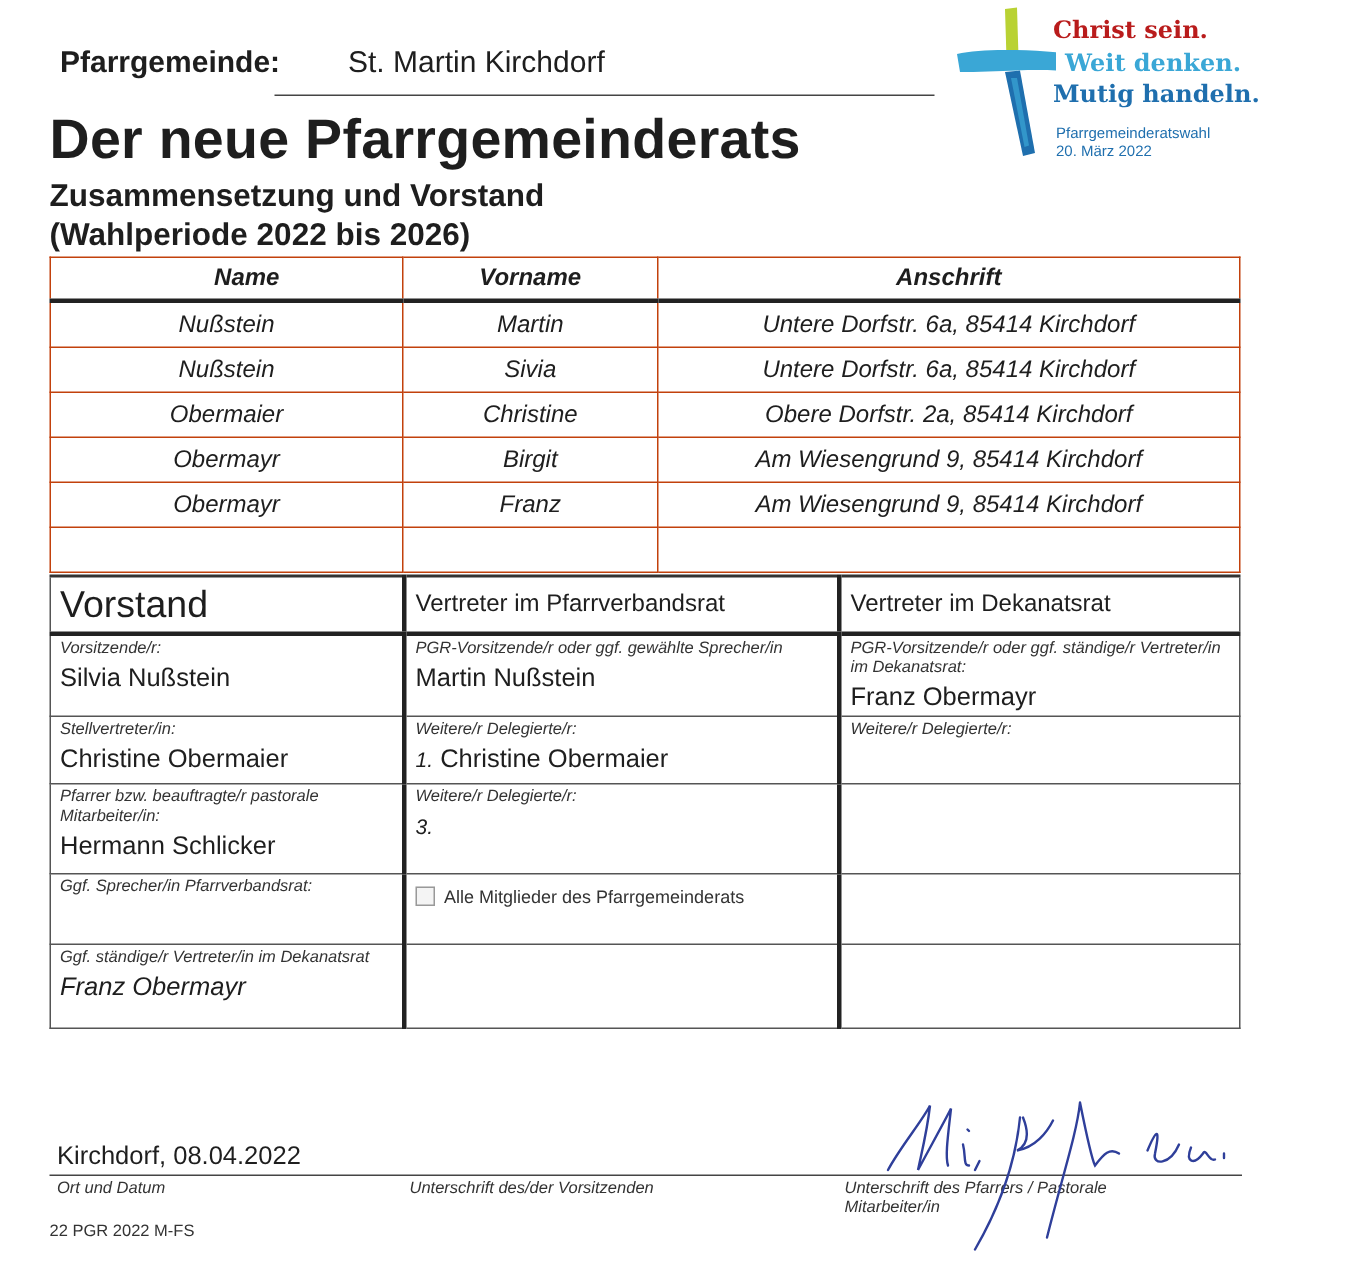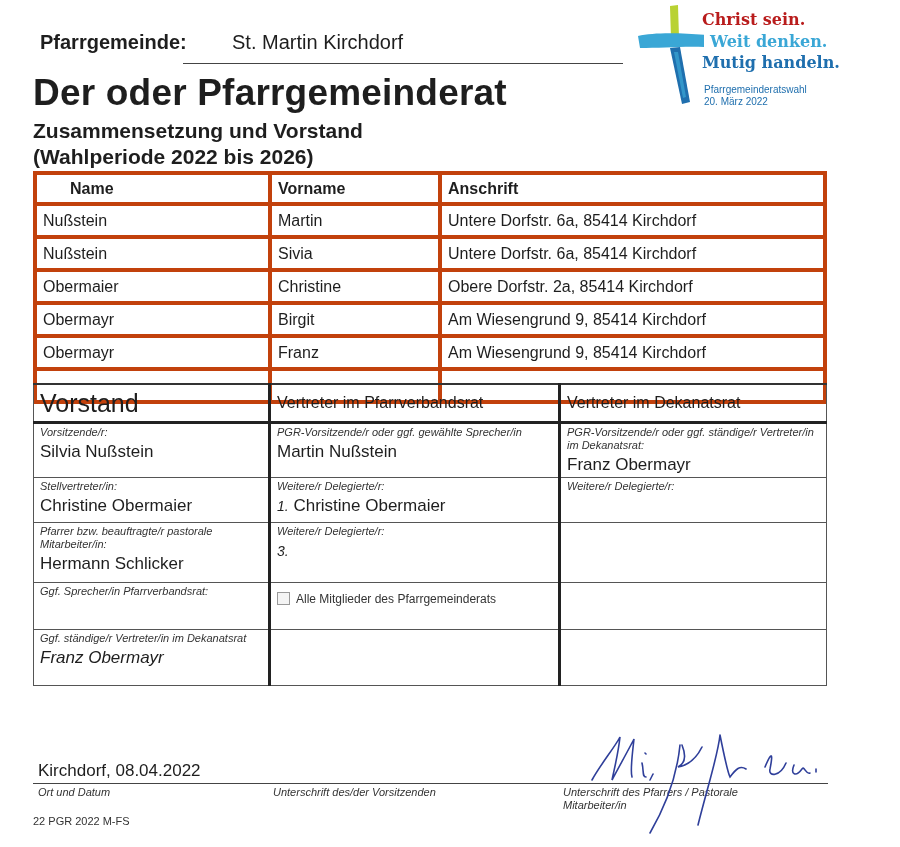--- a/index.html
+++ b/index.html
@@ -14,21 +14,21 @@
   
   .logo { left:634px; top:2px; width:260px; height:110px; }
   .logo .t1 { position:absolute; left:68px; top:8px; font-family:"DejaVu Serif", serif; font-weight:bold; font-size:16px; color:#b91c1c; }
   .logo .t2 { position:absolute; left:76px; top:30px; font-family:"DejaVu Serif", serif; font-weight:bold; font-size:16px; color:#3aa7d6; }
   .logo .t3 { position:absolute; left:68px; top:51px; font-family:"DejaVu Serif", serif; font-weight:bold; font-size:16px; color:#1f6fae; }
   .logo .t4 { position:absolute; left:70px; top:82px; font-size:10px; color:#1f6fae; line-height:12px; }
 
   
   table { border-collapse:collapse; }
   .members { position:absolute; left:33px; top:171px; width:794px; }
-  .members td, .members th { border:4px solid #c2410c; height:29px; padding:0 6px; font-size:16px; text-align:left; vertical-align:middle; }
+  .members td, .members th { border:1px solid #c2410c; height:29px; padding:0 6px; font-size:16px; text-align:center; vertical-align:middle;font-style:italic; }
   .members th { font-weight:bold; font-size:16px; height:27px; border-bottom:3px solid #222; }
   .members th.name { padding-left:33px; }
   .members col.c1 { width:235px; } .members col.c2 { width:170px; }
 
   
   .board { position:absolute; left:33px; top:383px; width:794px; }
   .board td { border:1px solid #555; vertical-align:top; padding:2px 6px; }
   .board .hdr { height:32px; text-align:left; vertical-align:middle; font-weight:normal; border-bottom:3px solid #222; border-top:2px solid #333; }
   .board .hdr.big { font-size:25px; }
   .board .hdr.mid { font-size:16px; }
@@ -48,21 +48,21 @@
   .cap3 { left:563px; top:786px; font-size:11px; font-style:italic; color:#333; line-height:13px; }
   .formcode { left:33px; top:815px; font-size:11px; color:#333; }
   .signature { left:590px; top:725px; width:260px; height:110px; }
 </style>
 </head>
 <body>
 
 <div class="abs parish-label">Pfarrgemeinde:</div>
 <div class="abs parish-value">St. Martin Kirchdorf</div>
 <div class="abs parish-line"></div>
-<div class="abs title">Der oder Pfarrgemeinderat</div>
+<div class="abs title">Der neue Pfarrgemeinderats</div>
 <div class="abs subtitle">
   <div>Zusammensetzung und Vorstand</div>
   <div>(Wahlperiode 2022 bis 2026)</div>
 </div>
 
 <div class="abs logo">
   <svg width="70" height="110" style="position:absolute;left:0;top:0">
     <path d="M36 4 L44 3 L45 36 L37 37 Z" fill="#b9d233"></path>
     <path d="M4 34 C20 30 50 31 72 33 L70 45 C52 44 25 46 6 46 Z" fill="#3aa7d6"></path>
     <path d="M36 46 L46 45 L56 100 L48 102 Z" fill="#1f6fae"></path>

